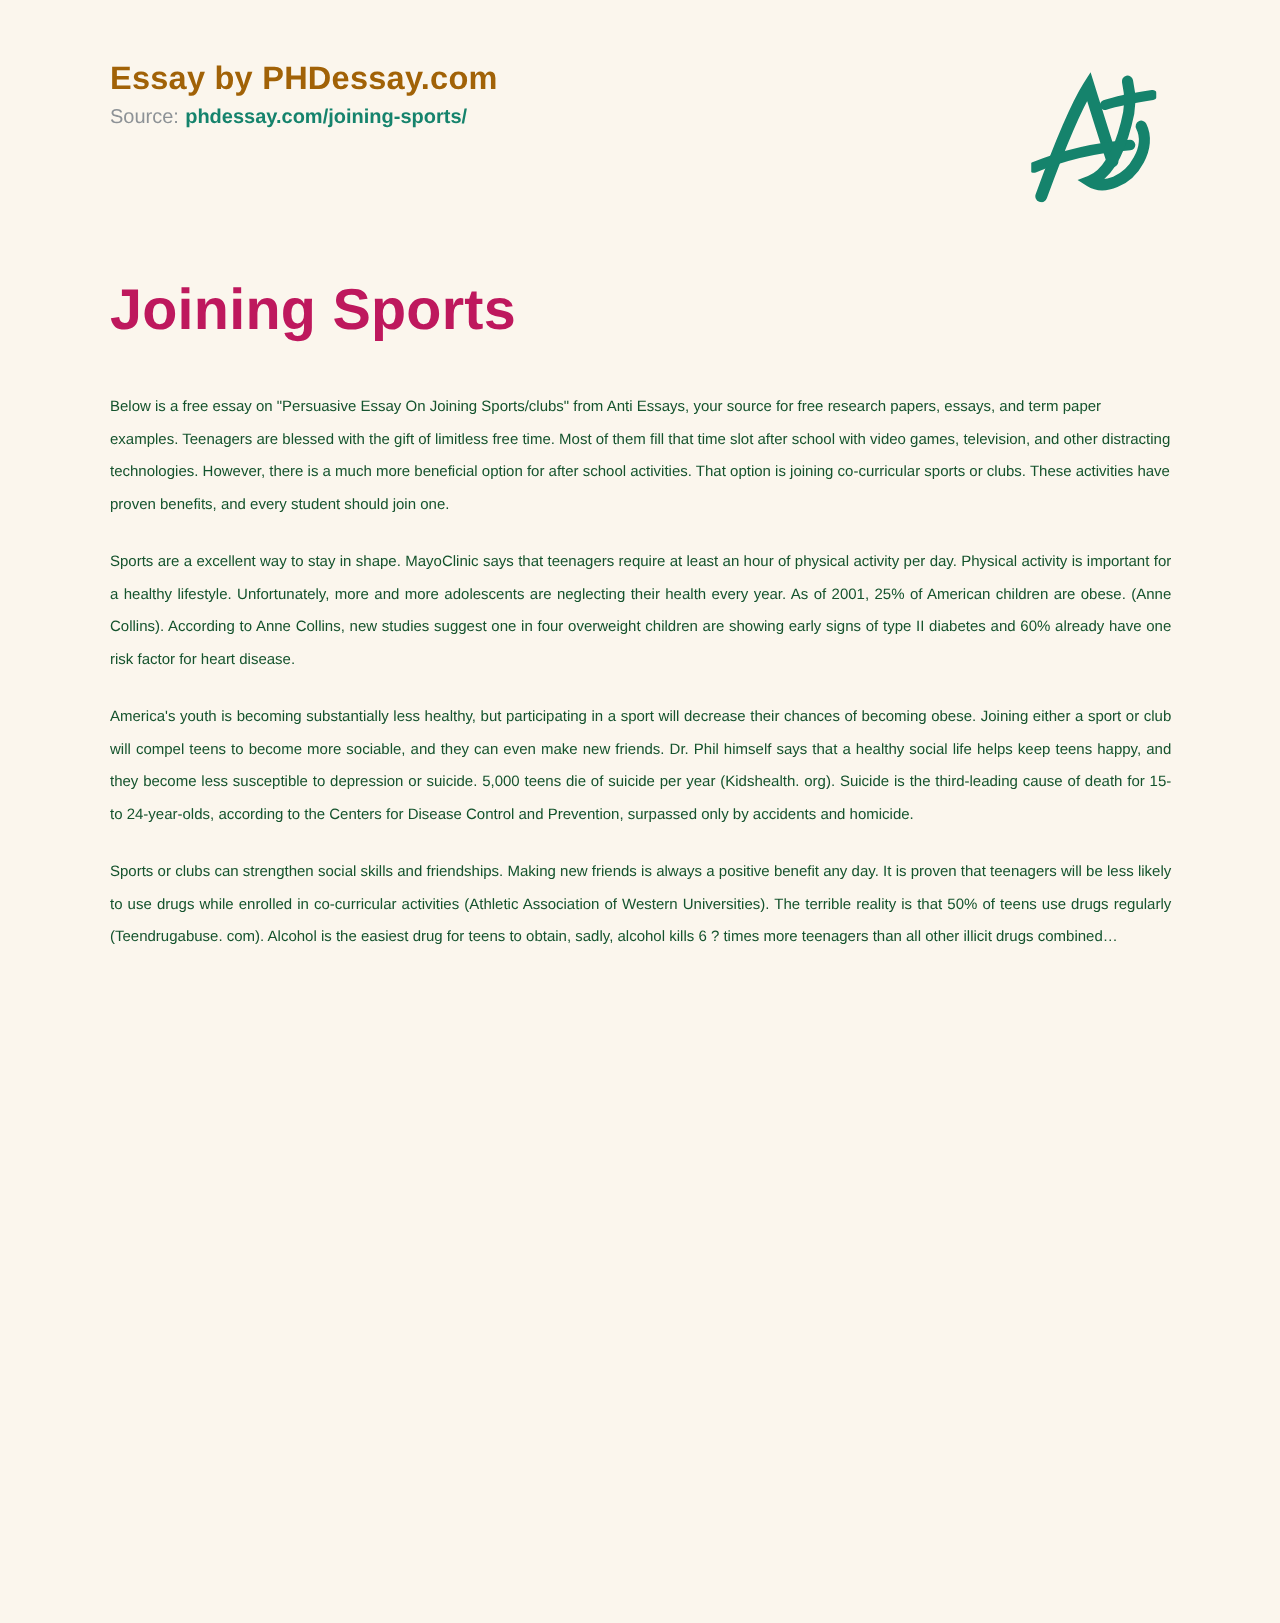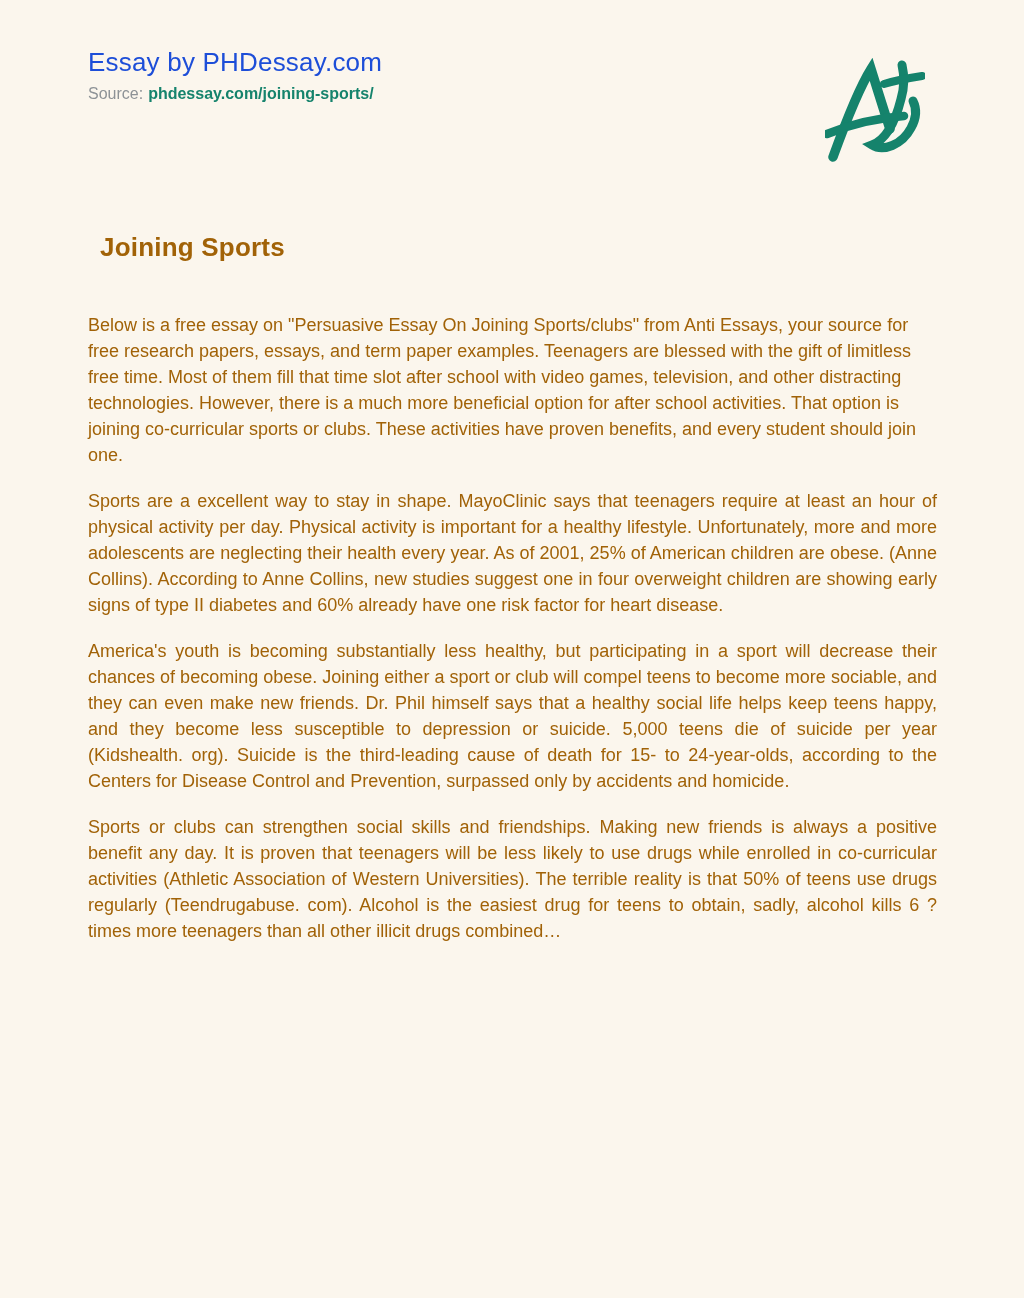--- a/index.html
+++ b/index.html
@@ -14,22 +14,22 @@
     padding: 46px 87px 0 88px;
     background: #FBF6ED;
   }
   .header {
     display: flex;
     justify-content: space-between;
     align-items: flex-start;
   }
   .site-title {
     font-size: 26px; line-height: 32px;
-    font-weight: 400;
-    color: #1d4ed8;
+    font-weight: 700;
+    color: #a16207;
     letter-spacing: 0.2px;
   }
   .source-line {
     margin-top: 5px;
     font-size: 16px; line-height: 22px;
     color: #8D9296;
   }
   .source-link {
     font-weight: 600;
     text-decoration: none;
@@ -37,32 +37,32 @@
     cursor: pointer;
   }
   .logo {
     width: 100px; height: 106px;
     margin-top: 10px;
     margin-right: 12px;
     flex: 0 0 auto;
   }
   .logo svg { display: block; width: 100%; height: 100%; }
   .article-title {
-    margin: 64px 0 0 12px;
-    font-size: 26px; line-height: 42px;
+    margin: 64px 0 0 0;
+    font-size: 46px; line-height: 42px;
     font-weight: 700;
-    color: #a16207;
+    color: #be185d;
     letter-spacing: 0.2px;
   }
   .para {
     width: 849px;
     margin: 20px 0 0 0;
-    font-size: 18px;
+    font-size: 12px;
     line-height: 26px;
-    color: #a16207;
+    color: #14532d;
     text-align: justify;
   }
   .para.first {
     margin-top: 44px;
     text-align: left;
   }
 </style>
 </head>
 <body>
 

